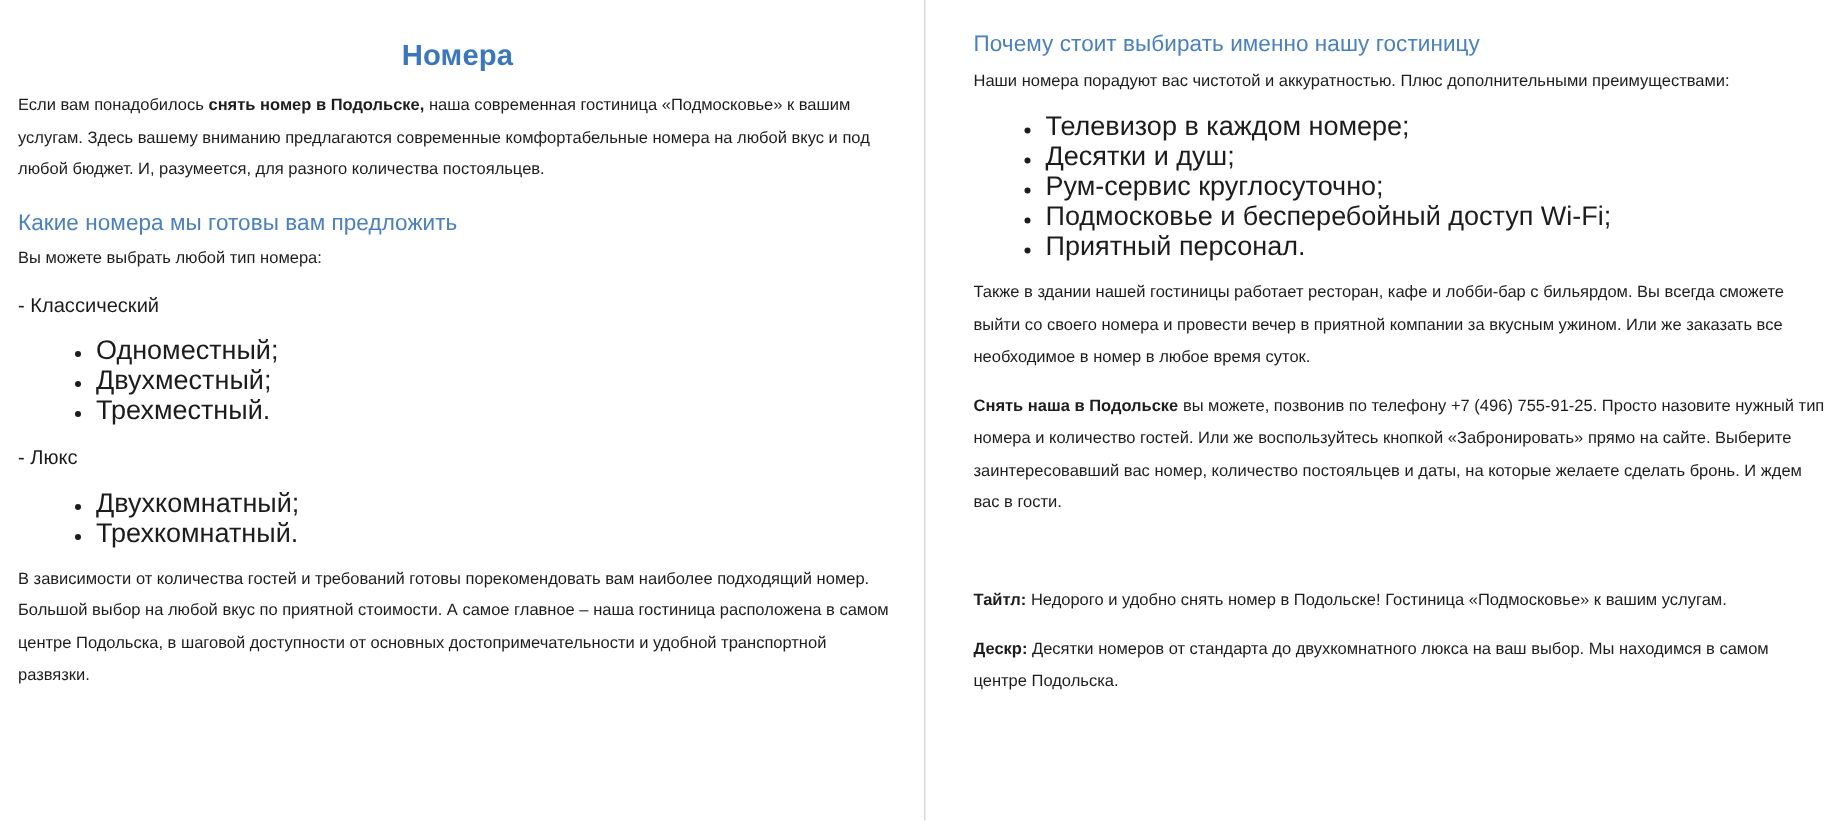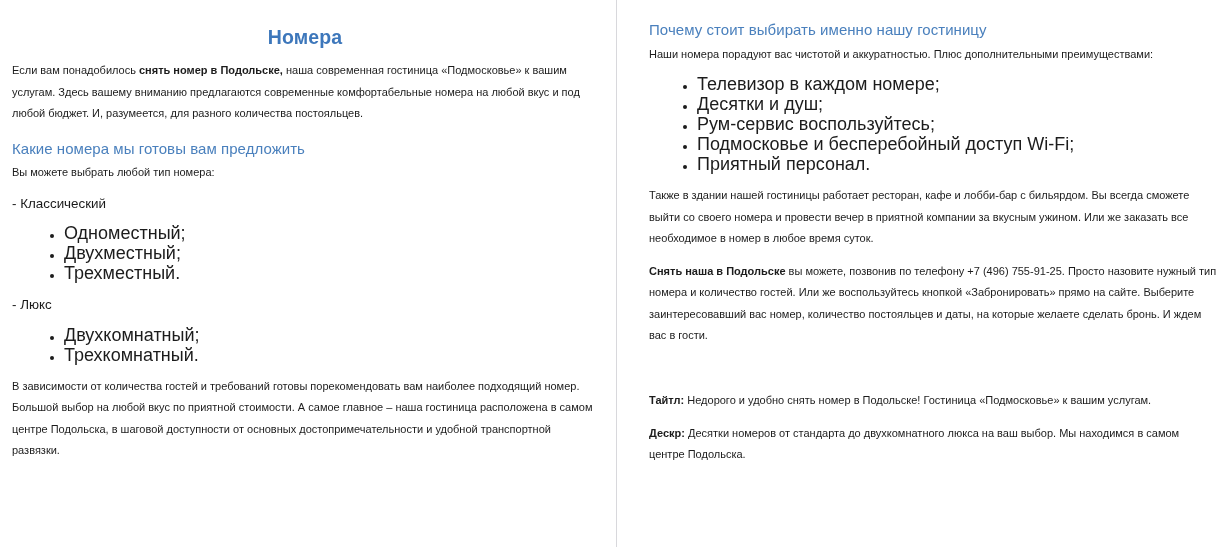--- a/index.html
+++ b/index.html
@@ -139,21 +139,21 @@
 
   <div class="col col-right">
 
     <h2 class="section-heading first">Почему стоит выбирать именно нашу гостиницу</h2>
 
     <p class="para tight">Наши номера порадуют вас чистотой и аккуратностью. Плюс дополнительными преимуществами:</p>
 
     <ul class="bullets right-list">
       <li>Телевизор в каждом номере;</li>
       <li>Десятки и душ;</li>
-      <li>Рум-сервис воспользуйтесь;</li>
+      <li>Рум-сервис круглосуточно;</li>
       <li>Подмосковье и бесперебойный доступ Wi-Fi;</li>
       <li>Приятный персонал.</li>
     </ul>
 
     <p class="para">Также в здании нашей гостиницы работает ресторан, кафе и лобби-бар с бильярдом. Вы всегда сможете выйти со своего номера и провести вечер в приятной компании за вкусным ужином. Или же заказать все необходимое в номер в любое время суток.</p>
 
     <p class="para"><strong>Снять наша в Подольске</strong><span> вы можете, позвонив по телефону +7 (496) 755-91-25. Просто назовите нужный тип номера и количество гостей. Или же воспользуйтесь кнопкой «Забронировать» прямо на сайте. Выберите заинтересовавший вас номер, количество постояльцев и даты, на которые желаете сделать бронь. И ждем вас в гости.</span></p>
 
 
     <p class="spacer">&nbsp;</p>

